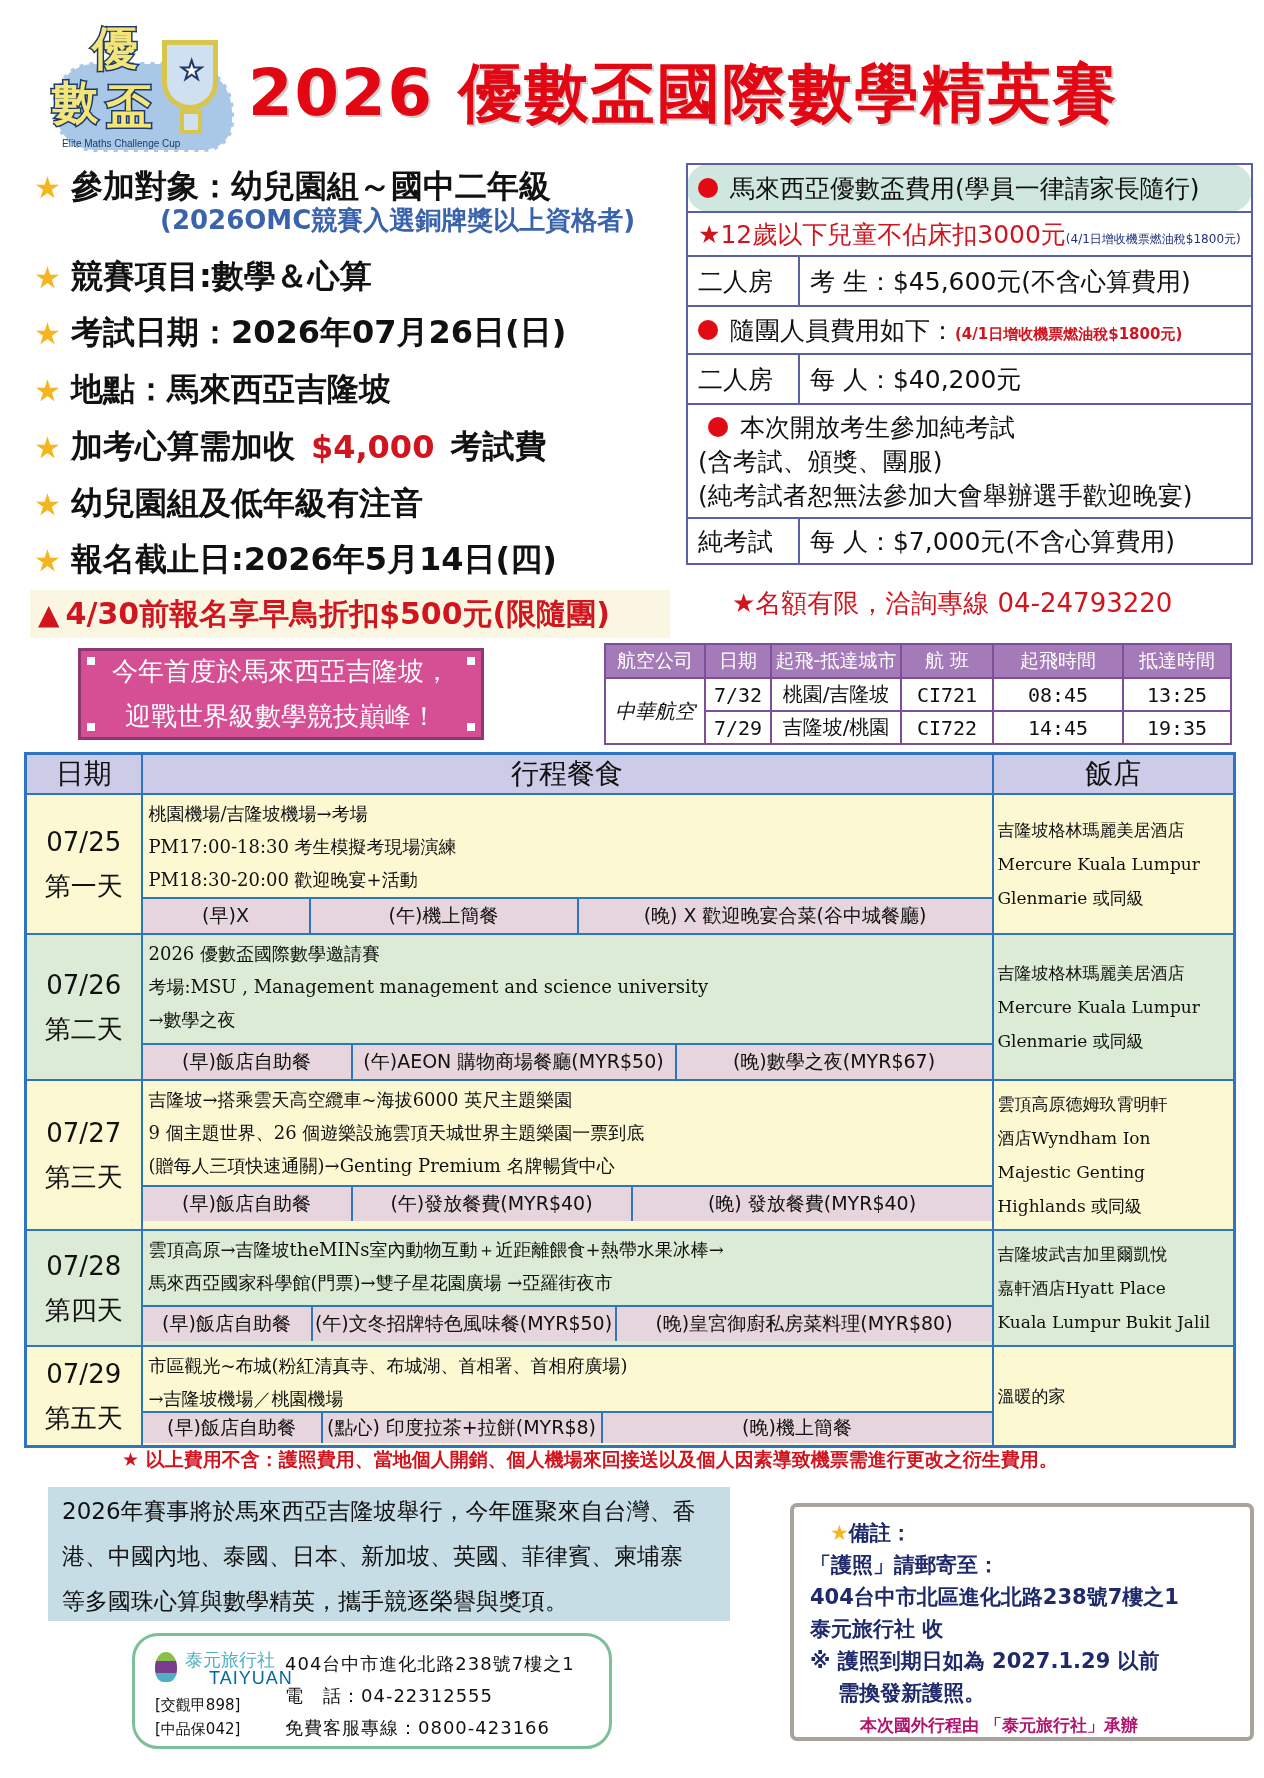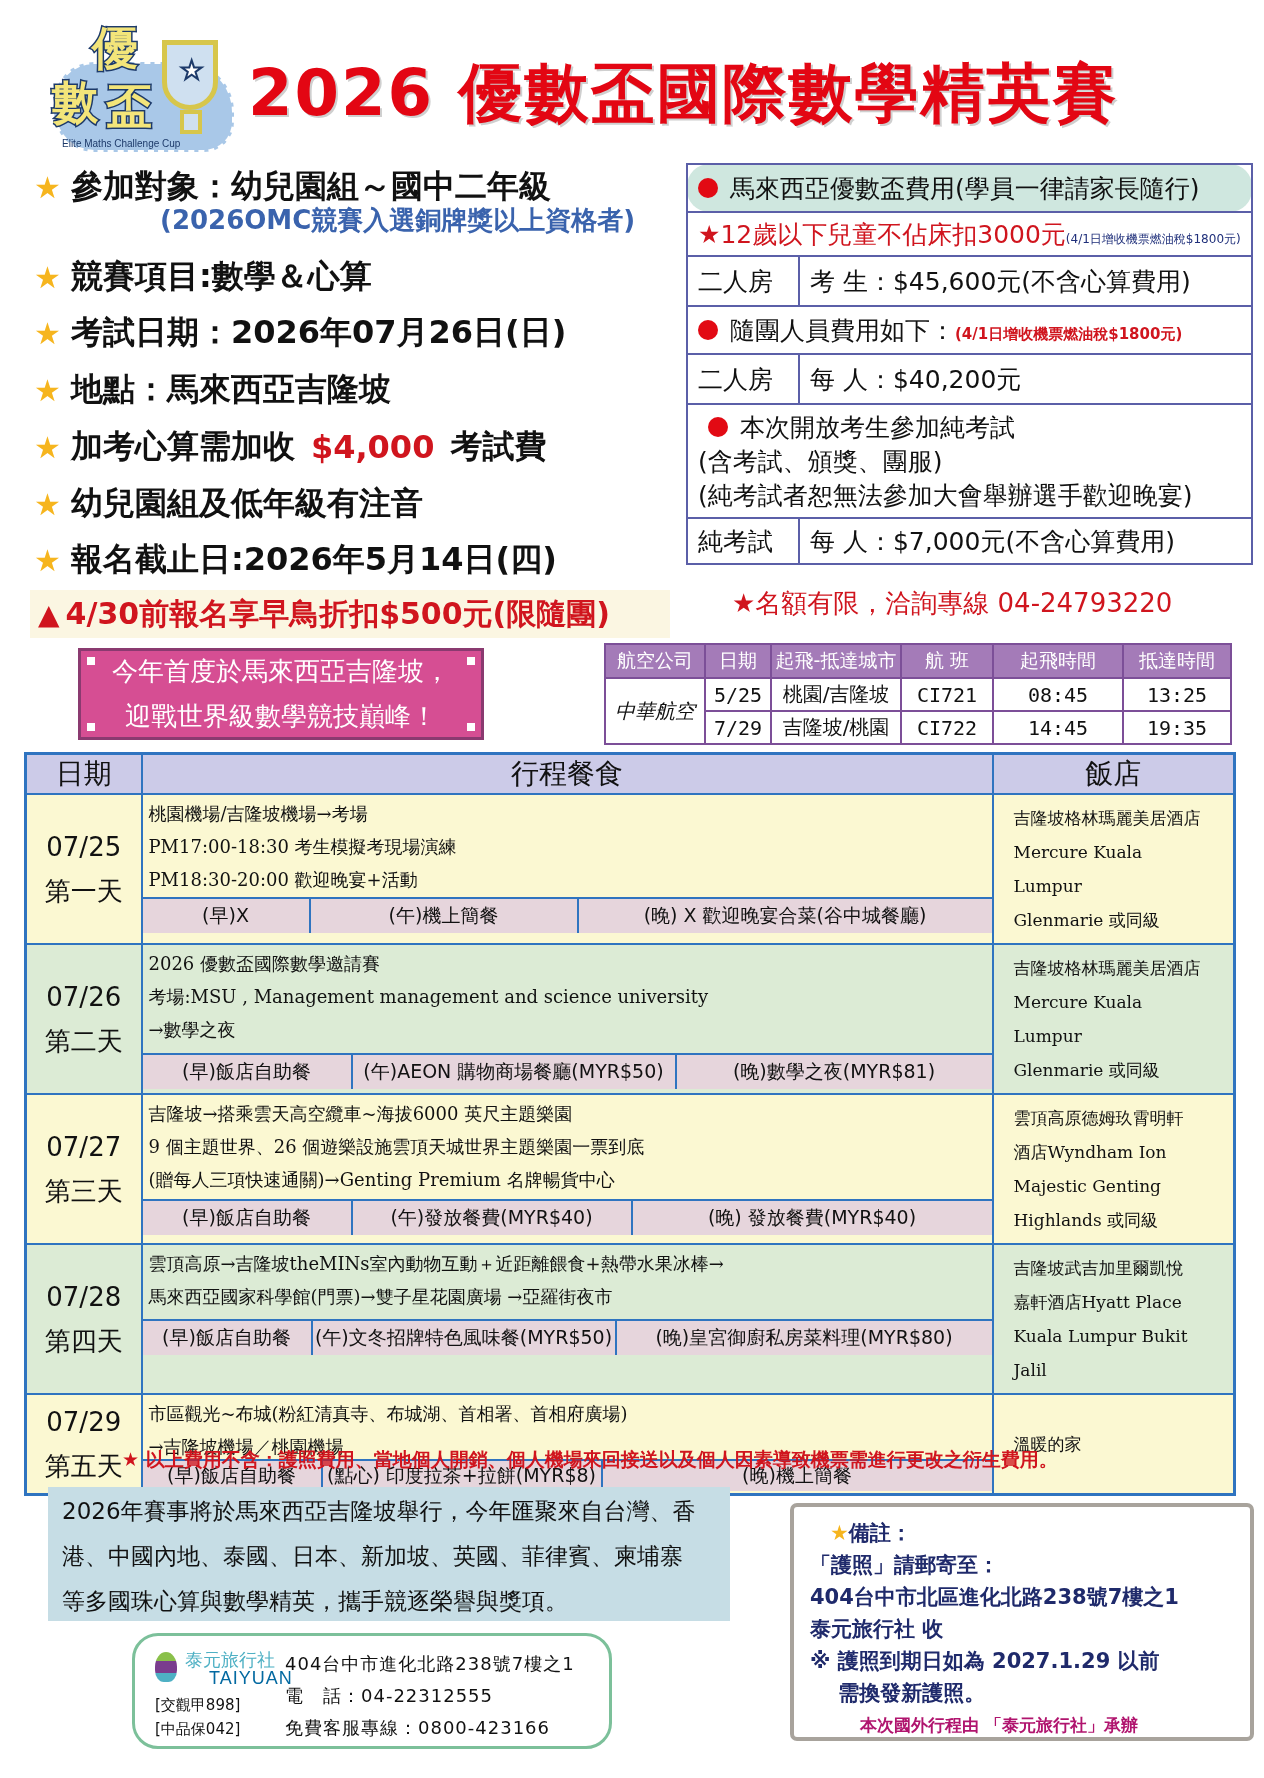--- a/index.html
+++ b/index.html
@@ -47,21 +47,21 @@
   .itin { left: 24px; top: 752px; width: 1212px; border-collapse: collapse; border: 3px solid #2f74c0; }
   .itin td, .itin th { border: 2px solid #2f74c0; }
   .itin th { background: #cccbe8; font-size: 28px; font-weight: normal; height: 40px; }
   .daycell { width: 116px; text-align: center; font-size: 26px; line-height: 44px; }
   .yellow { background: #fbf8d2; }
   .green { background: #dcebd5; }
   .acts { font-family: "DejaVu Serif", serif; font-size: 18px; padding: 2px 6px; line-height: 33px; vertical-align: top; }
   .meals { display: flex; height: 36px; border-top: 2px solid #2f74c0; background: #e6d5dc; }
   .meal { font-size: 19px; display: flex; align-items: center; justify-content: center; border-right: 2px solid #2f74c0; white-space: nowrap; }
   .meal:last-child { border-right: none; }
-  .hotel { width: 242px; font-family: "DejaVu Serif", serif; font-size: 17px; padding: 6px 20px; line-height: 34px; vertical-align: middle; }
+  .hotel { width: 242px; font-family: "DejaVu Serif", serif; font-size: 17px; padding: 6px 4px; line-height: 34px; vertical-align: middle; }
   .itin td.acts-wrap { padding: 0; vertical-align: top; }
 
   .excl { left: 122px; top: 1447px; font-size: 19px; color: #d0151e; font-weight: bold; white-space: nowrap; }
 
   .bluebox { left: 48px; top: 1487px; width: 682px; height: 134px; background: #c6dde5; font-size: 23px; line-height: 45px; padding: 2px 14px; }
 
   .agency { left: 132px; top: 1633px; width: 480px; height: 116px; border: 3px solid #7cc09a; border-radius: 26px; }
   .agency-logo { position: absolute; left: 16px; top: 12px; width: 120px; height: 40px; }
   .agency-logo .cn { position: absolute; left: 34px; top: 0; font-size: 18px; color: #4eb0c4; white-space: nowrap; }
   .agency-logo .en { position: absolute; left: 34px; top: 20px; font-size: 18px; color: #0369a1; letter-spacing: 1px; font-family: "Liberation Sans", sans-serif; margin-left: 24px; }
@@ -174,21 +174,21 @@
       <tr>
     <th>航空公司</th>
     <th>日期</th>
     <th>起飛-抵達城市</th>
     <th>航 班</th>
     <th>起飛時間</th>
     <th>抵達時間</th>
   </tr>
   <tr>
     <td rowspan="2" class="cjk" style="width:100px;font-style:italic;">中華航空</td>
-    <td style="width:66px;">5/25</td>
+    <td style="width:66px;">7/32</td>
     <td class="cjk" style="width:130px;">桃園/吉隆坡</td>
     <td style="width:92px;">CI721</td>
     <td style="width:130px;">08:45</td>
     <td>13:25</td>
   </tr>
   <tr>
     <td>7/29</td>
     <td class="cjk">吉隆坡/桃園</td>
     <td>CI722</td>
     <td>14:45</td>
@@ -236,21 +236,21 @@
         </td>
     <td class="acts-wrap">
       <div class="acts" style="height:108px;">
         <div>2026 優數盃國際數學邀請賽</div>
         <div>考場:MSU , Management management and science university</div>
         <div>→數學之夜</div>
       </div>
       <div class="meals">
         <div class="meal" style="width:210px;">(早)飯店自助餐</div>
         <div class="meal" style="width:324px;">(午)AEON 購物商場餐廳(MYR$50)</div>
-        <div class="meal" style="flex:1;">(晚)數學之夜(MYR$81)</div>
+        <div class="meal" style="flex:1;">(晚)數學之夜(MYR$67)</div>
       </div>
     </td>
     <td class="hotel">
       <div>吉隆坡格林瑪麗美居酒店</div>
       <div>Mercure Kuala Lumpur</div>
       <div>Glenmarie 或同級</div>
     </td>
   </tr>
 
   <tr class="yellow" style="height:142px;">

